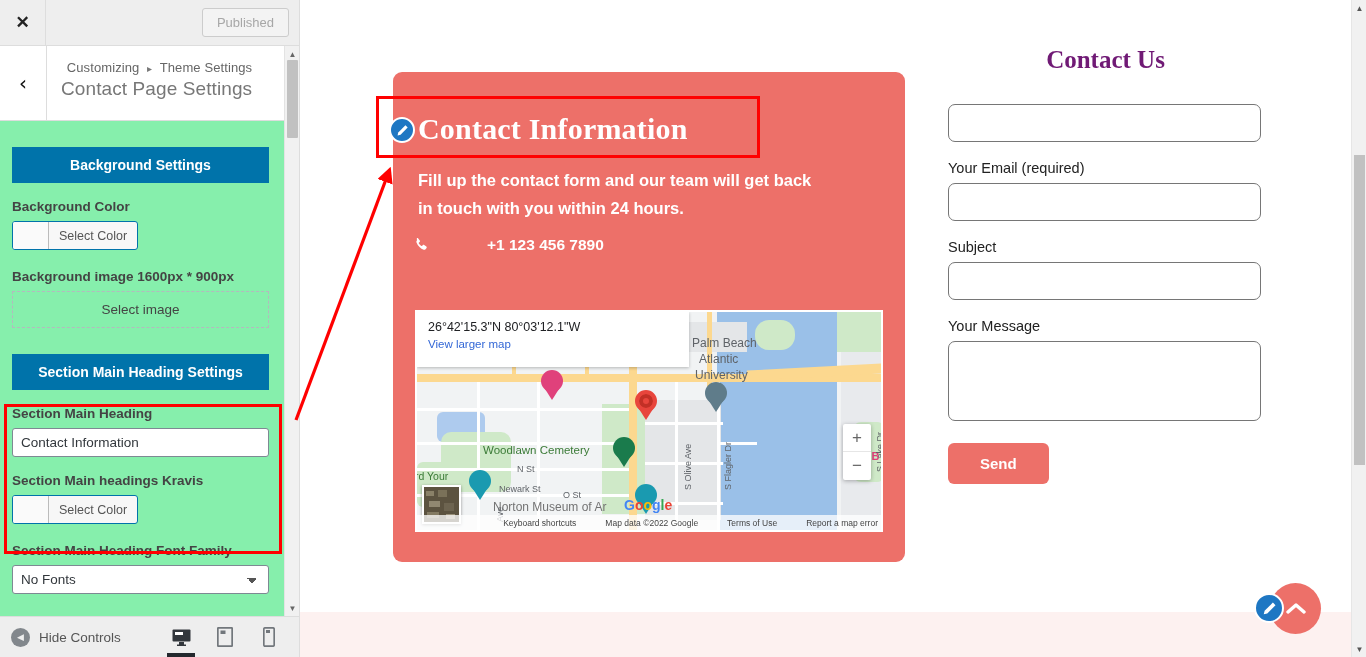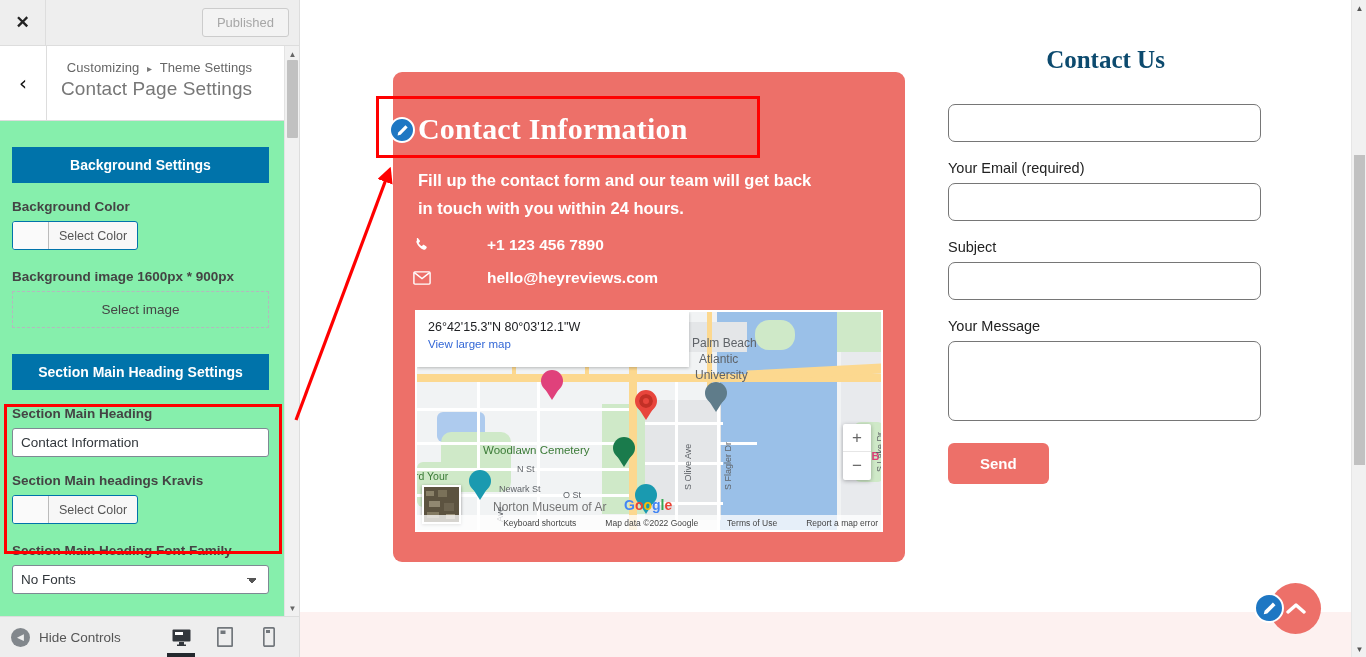--- a/index.html
+++ b/index.html
@@ -313,21 +313,21 @@
     border-top: 11px solid currentColor;
   }
 
   
   #contact-form {
     position: absolute; left: 648px; top: 46px;
     width: 315px;
   }
   #form-title {
     text-align: center;
-    color: #0c4a6e;
+    color: #701a75;
     font-family: "Liberation Serif", serif;
     font-size: 25px; font-weight: bold;
     margin-bottom: 30px;
   }
   .f-label {
     font-size: 14.5px; color: #222; font-weight: 500;
     margin-bottom: 7px;
   }
   .f-input {
     width: 313px; height: 38px;
@@ -497,29 +497,20 @@
 
     <div class="contact-row" id="row-phone">
       <span class="ci">
         <svg width="17" height="17" viewBox="0 0 16 16" fill="#fff">
             <path d="M3.6 1.1c.4-.3 1-.2 1.3.2l1.5 2.1c.3.4.2.9-.1 1.2l-.9.8c-.1.1-.1.3 0 .5.5 1 1.6 2.1 2.6 2.6.2.1.4.1.5 0l.8-.9c.3-.3.8-.4 1.2-.1l2.1 1.5c.4.3.5.9.2 1.3l-1 1.2c-.4.5-1.1.7-1.8.5C7.3 11.3 4.6 8.6 3.2 5 3 4.3 3.2 3.6 3.7 3.2l-.1-2.1z"></path>
           </svg>
       </span>
       <span>+1 123 456 7890</span>
     </div>
 
-    <div class="contact-row" id="row-mail">
-      <span class="ci">
-        <svg width="18" height="14" viewBox="0 0 18 14" fill="none" stroke="#fff" stroke-width="1.4">
-            <rect x="0.9" y="0.9" width="16.2" height="12.2" rx="1"></rect>
-            <path d="M1.4 1.6 9 7.6l7.6-6"></path>
-          </svg>
-      </span>
-      <span>hello@heyreviews.com</span>
-    </div>
 
     <div id="map-embed">
       <div id="map-canvas">
 
         <div class="m-land" style="inset:0;background:#f1f3f4;"></div>
 
         <div class="m-water" style="left:300px;top:0;width:120px;height:222px;"></div>
         <div class="m-water" style="left:420px;top:0;width:48px;height:40px;background:#cfe9c8;"></div>
         <div class="m-water" style="left:424px;top:40px;width:44px;height:182px;background:#e8eaed;"></div>
         <div class="m-water" style="left:20px;top:100px;width:48px;height:30px;border-radius:6px;background:#aecbee;"></div>

